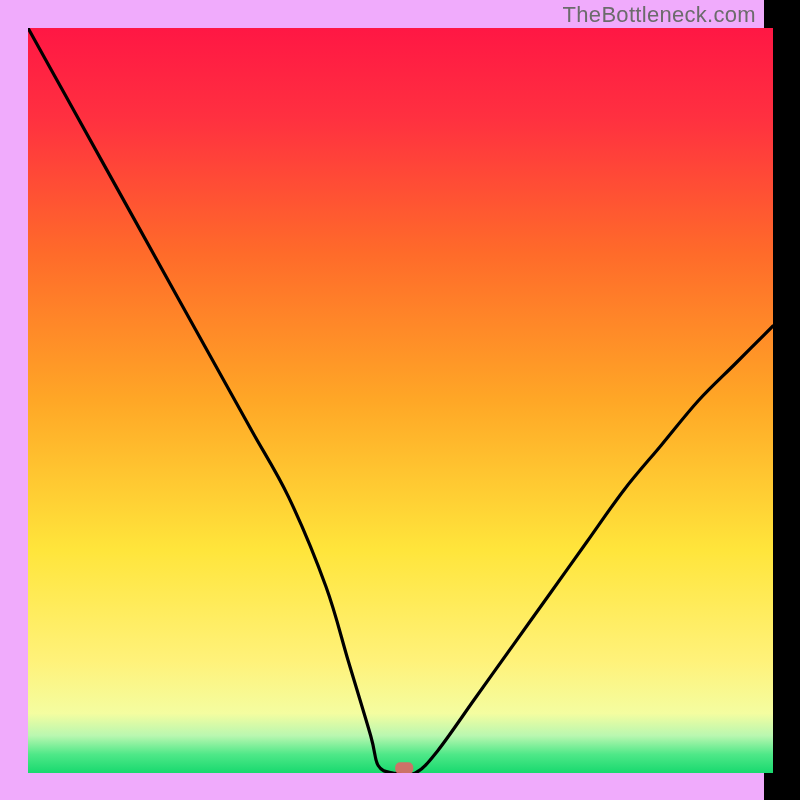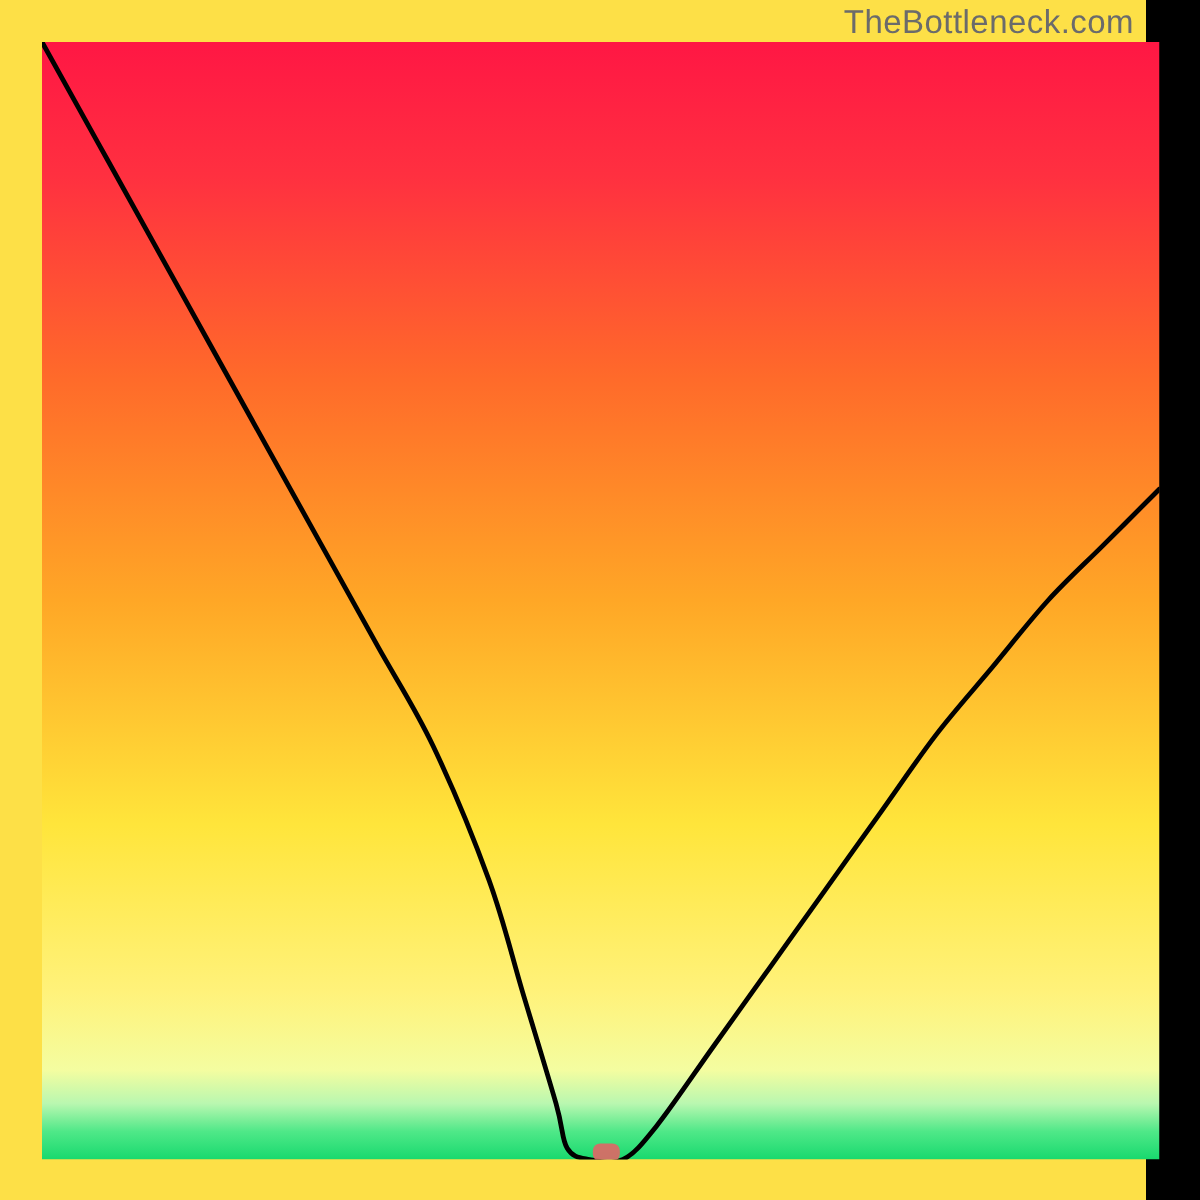--- a/index.html
+++ b/index.html
@@ -10,21 +10,21 @@
     background: #000;
     overflow: hidden;
     font-family: Arial, Helvetica, sans-serif;
   }
   .frame {
     position: absolute;
     top: 0;
     left: 0;
     width: 764px;
     height: 800px;
-    background: #fde047;
+    background: #f0abfc;
   }
   .watermark {
     position: absolute;
     top: 2px;
     right: 8px;
     font-size: 22px;
     color: #6b6b6b;
     font-weight: 500;
     letter-spacing: 0.3px;
     user-select: none;

